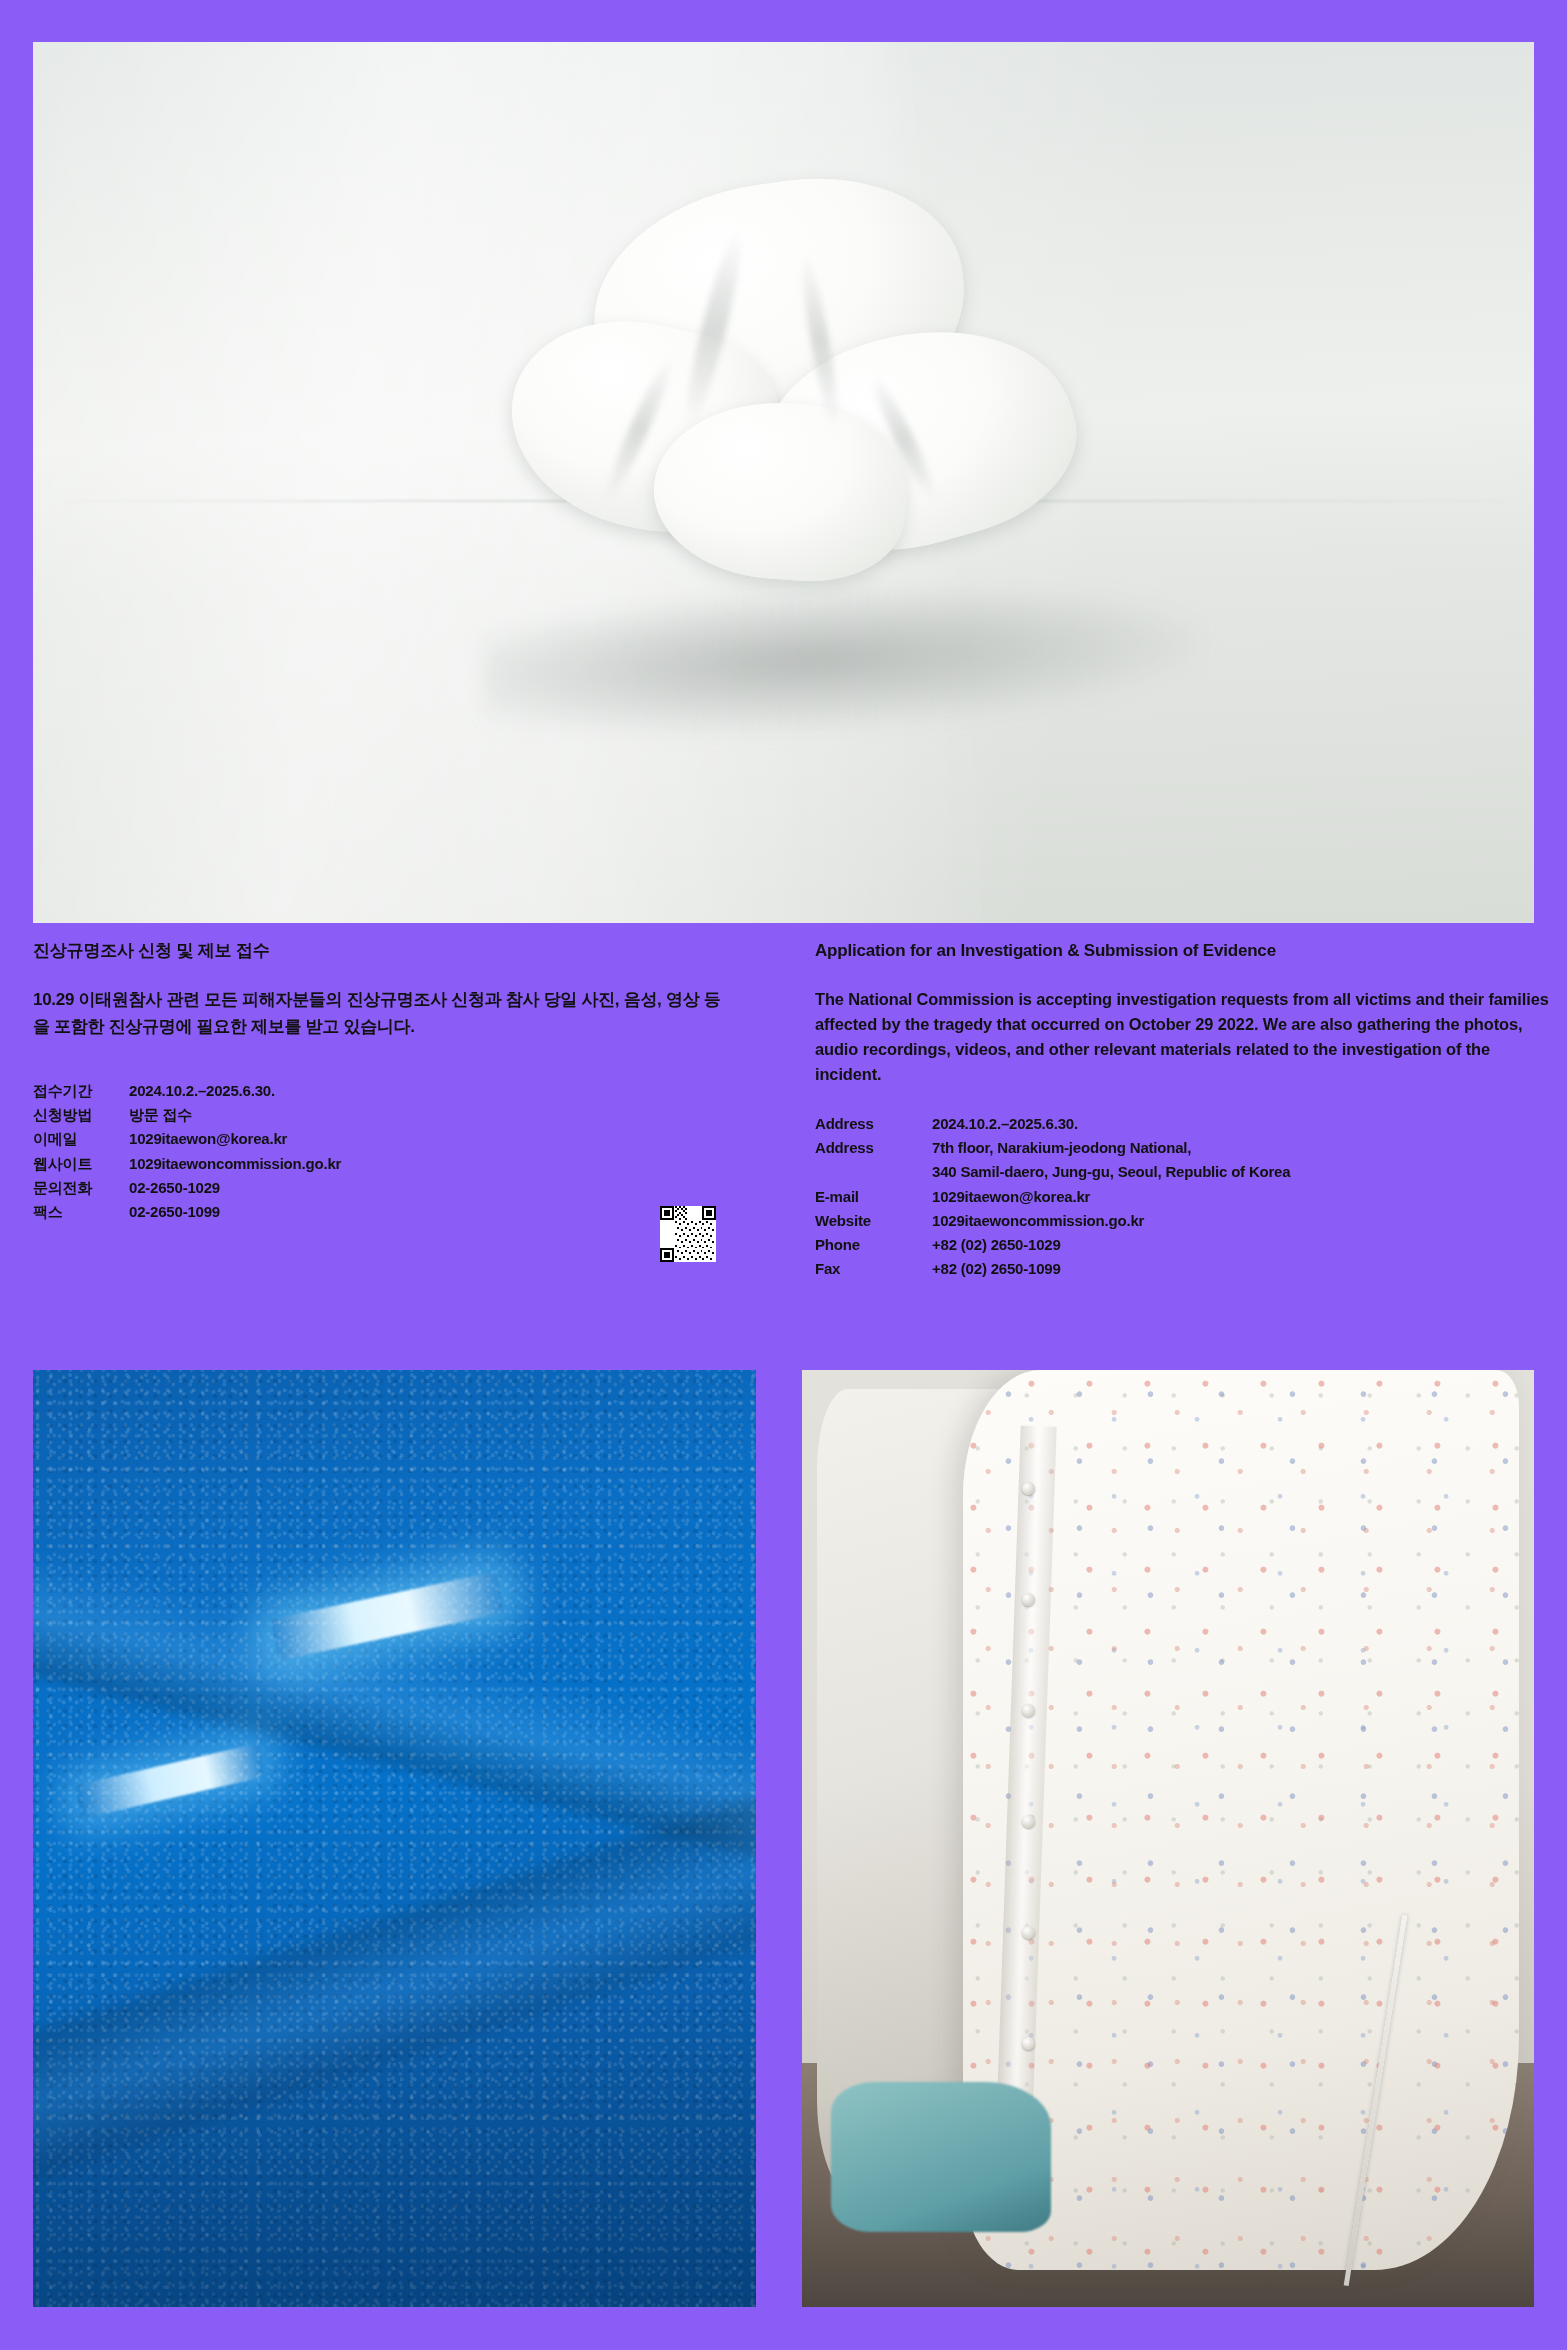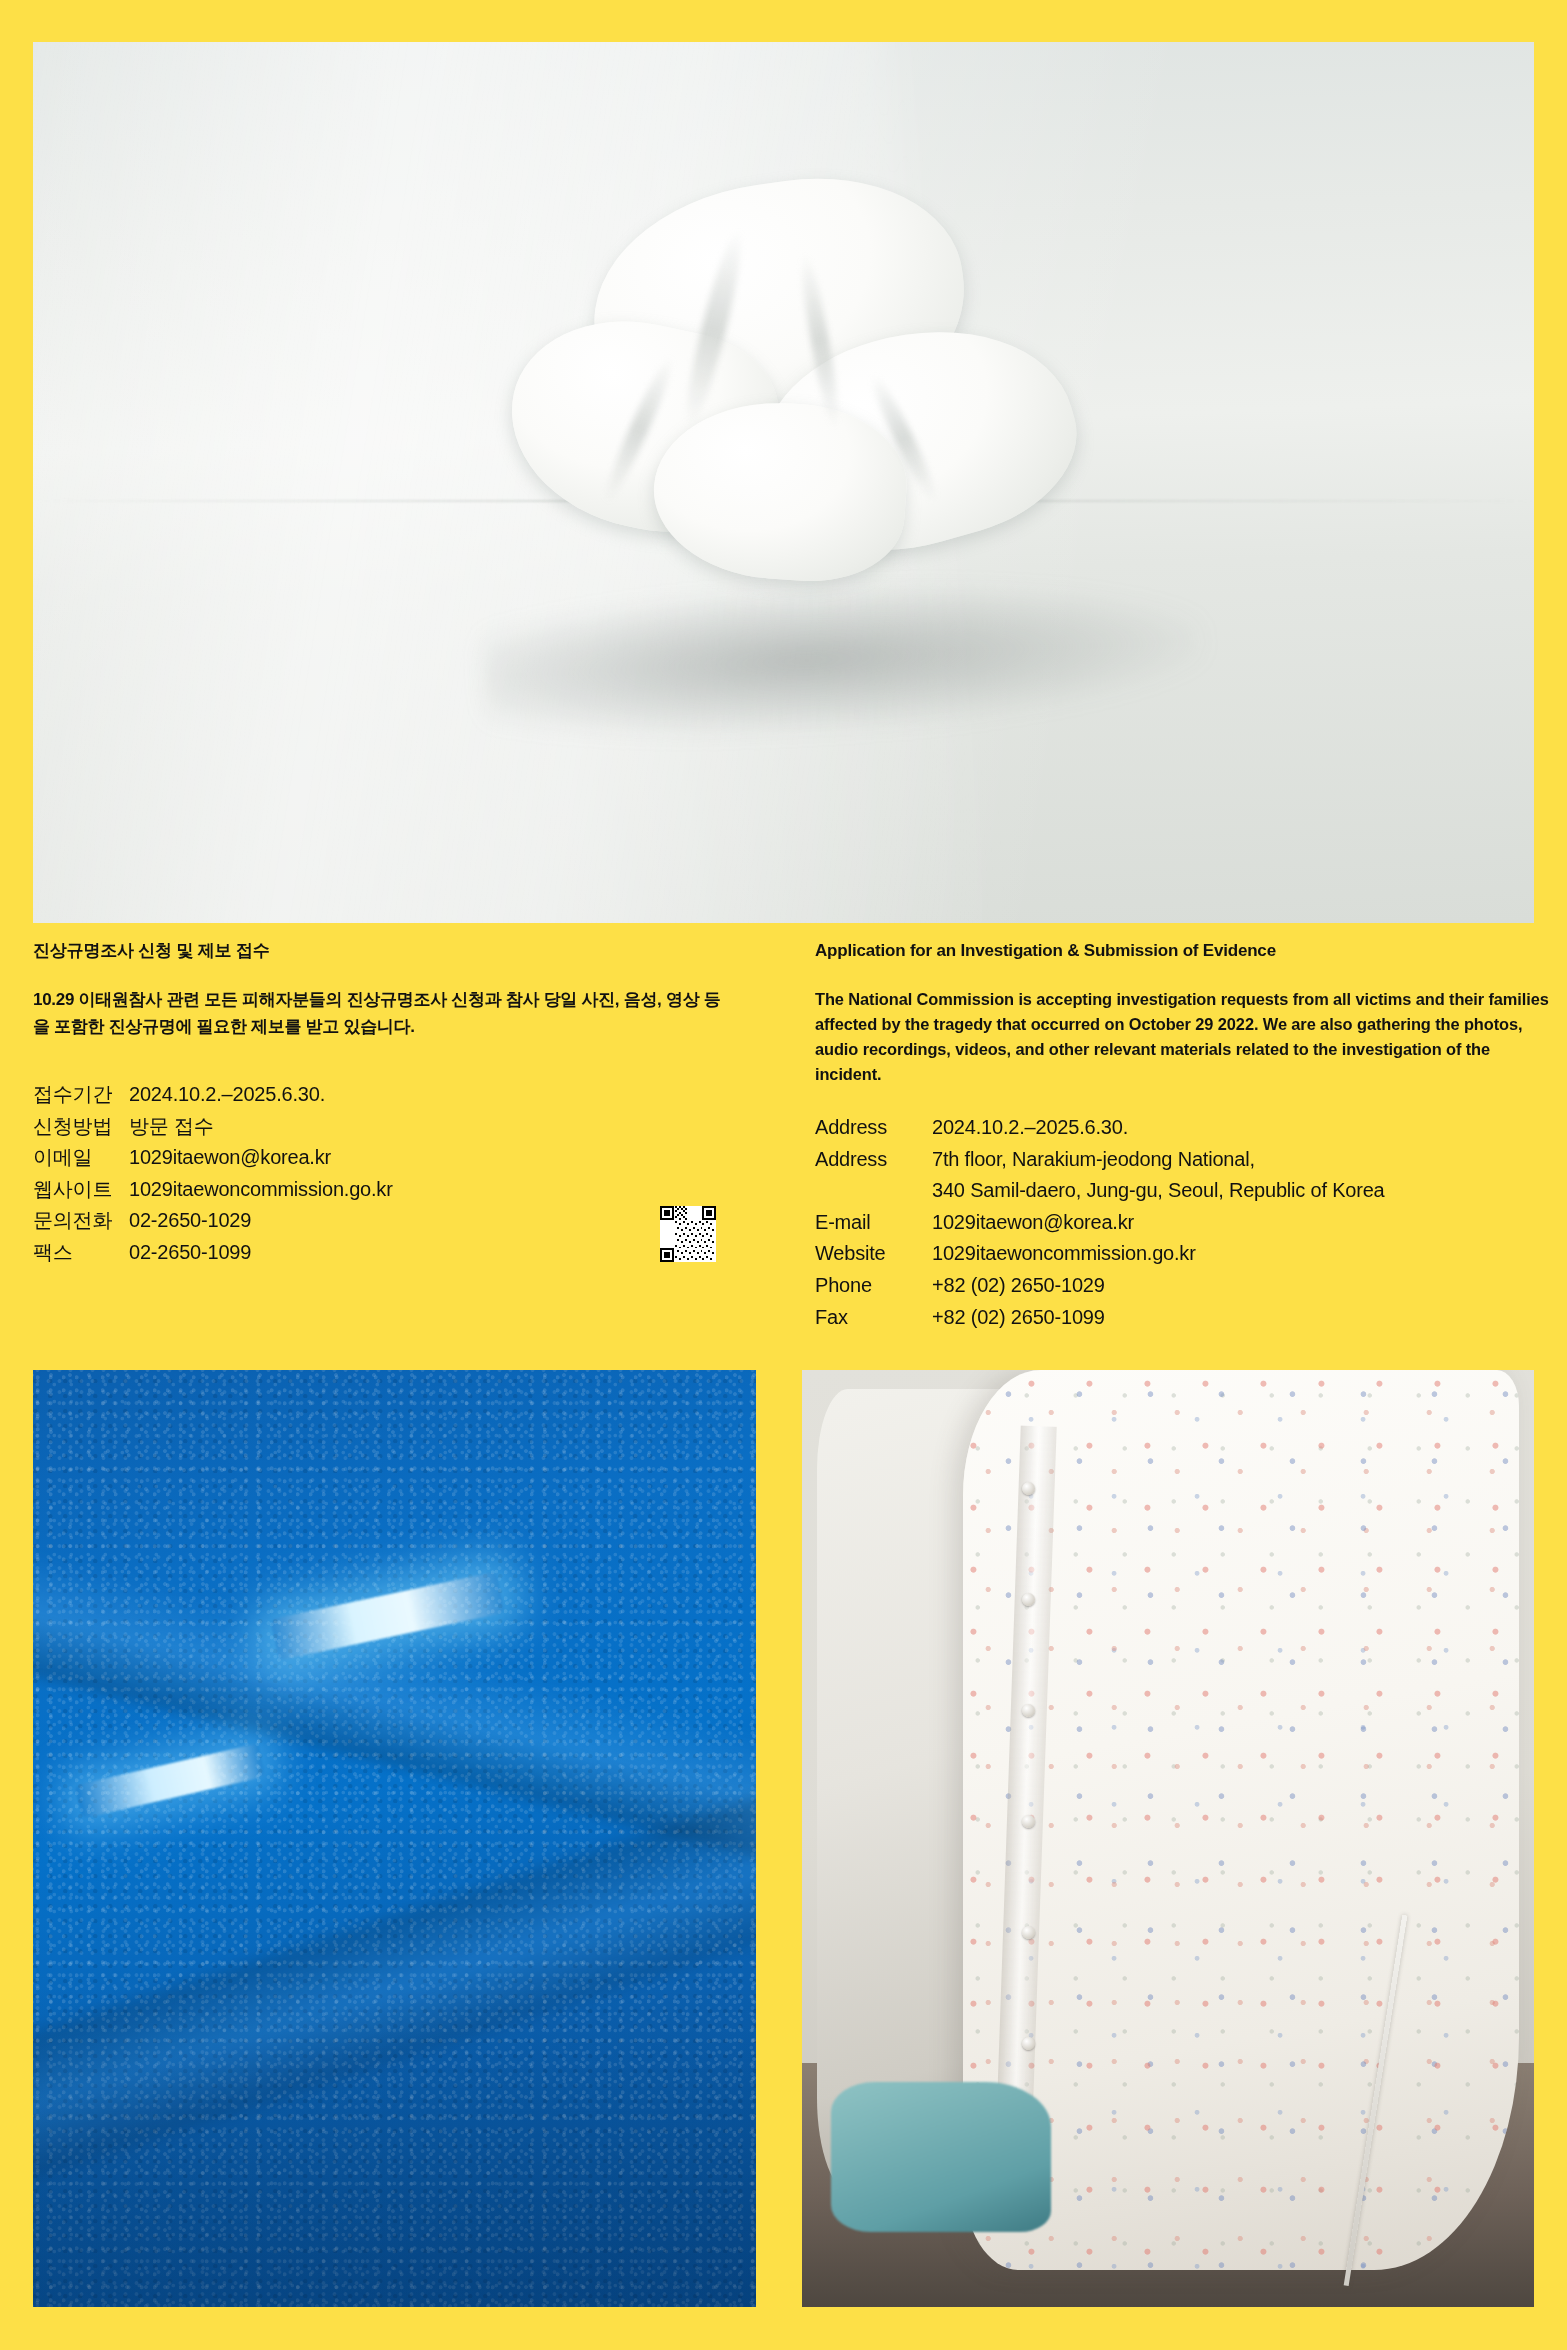--- a/index.html
+++ b/index.html
@@ -12,21 +12,21 @@
     height: 2350px;
     font-family: "Liberation Sans", sans-serif;
     color: #111111;
     position: relative;
     overflow: hidden;
   }
   .page {
     position: relative;
     width: 1567px;
     height: 2350px;
-    background: #fde047;
+    background: #8b5cf6;
   }
 
   
   .hero {
     position: absolute;
     left: 33px;
     top: 42px;
     width: 1501px;
     height: 881px;
     overflow: hidden;
@@ -129,22 +129,22 @@
   }
   .intro-en {
     font-size: 16.4px;
     font-weight: bold;
     line-height: 1.52;
     margin: 0 0 26px 0;
     letter-spacing: -0.1px;
   }
   table.info {
     border-collapse: collapse;
-    font-size: 20px;
-    font-weight: normal;
+    font-size: 15px;
+    font-weight: bold;
     line-height: 1.48;
   }
   table.info td {
     vertical-align: top;
     padding: 0 0 2px 0;
     letter-spacing: -0.2px;
   }
   table.info td.label-ko { width: 96px; white-space: nowrap; }
   table.info td.label-en { width: 117px; white-space: nowrap; }
   table.info td.value { padding-left: 0; }

